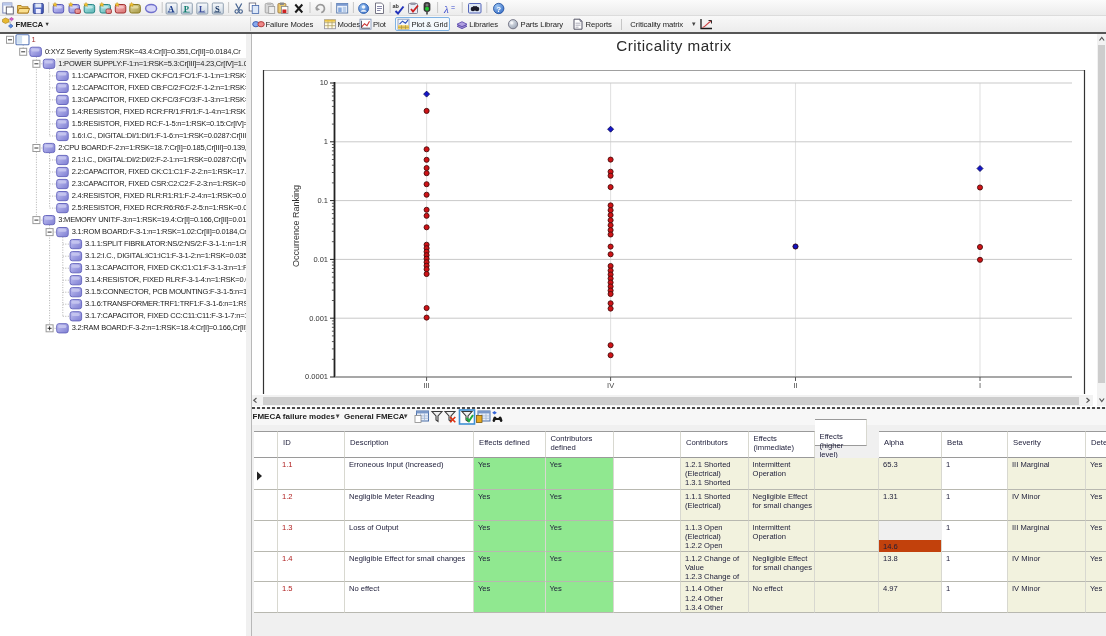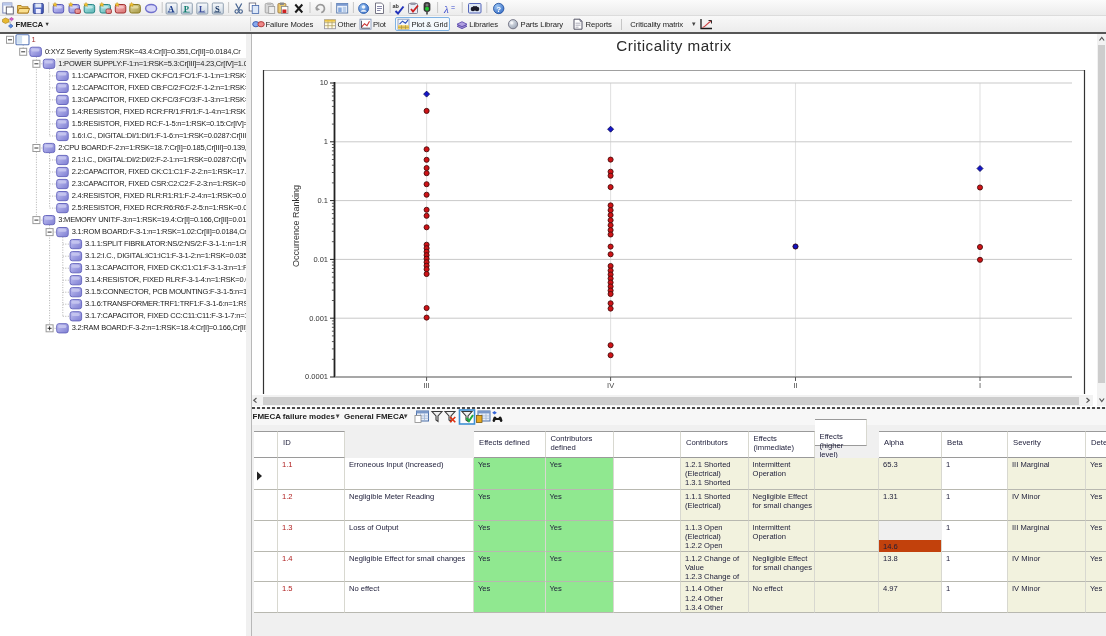--- a/index.html
+++ b/index.html
@@ -44,36 +44,37 @@
   <div class="abs" id="vthumb"></div>
   <div class="abs" id="hscroll"></div>
   <div class="abs" id="hthumb"></div>
   <div class="abs" id="dash"></div>
   <div class="abs" id="gridtb"></div>
   <div class="abs" id="tablebg"></div>
 
   <span class="t2t" style="left:15.5px;font-size:7.9px;font-weight:bold">FMECA</span>
   <span class="t2t" style="left:45.5px;color:#333;font-size:6.5px">▾</span>
   <span class="t2t" style="left:265.5px">Failure Modes</span>
-  <span class="t2t" style="left:337.5px">Other</span>
+  <span class="t2t" style="left:337.5px">Modes</span>
   <span class="t2t" style="left:373px">Plot</span>
   <span class="t2t" style="left:411.4px">Plot &amp; Grid</span>
   <span class="t2t" style="left:469.2px">Libraries</span>
   <span class="t2t" style="left:520.6px">Parts Library</span>
   <span class="t2t" style="left:585.5px">Reports</span>
   <span class="t2t" style="left:630.3px">Criticality matrix</span>
   <span class="t2t" style="left:692px;color:#444;font-size:7px">▾</span>
 
   <span class="gtt" style="left:252.5px">FMECA failure modes</span>
   <span class="gtt" style="left:336px;color:#444;font-size:6.5px">▾</span>
   <span class="gtt" style="left:344px">General FMECA</span>
   <span class="gtt" style="left:404px;color:#444;font-size:6.5px">▾</span>
 
   <div class="hc" style="left:254px;top:431px;width:24.0px;height:27px;padding-top:6px"></div>
 <div class="hc" style="left:278px;top:431px;width:67.0px;height:27px;padding-top:6px">ID</div>
+<div class="hc" style="left:345px;top:431px;width:129.0px;height:27px;padding-top:6px">Description</div>
 <div class="hc" style="left:474px;top:431px;width:71.5px;height:27px;padding-top:6px">Effects defined</div>
 <div class="hc" style="left:545.5px;top:431px;width:68.5px;height:27px;padding-top:2px">Contributors<br>defined</div>
 <div class="hc" style="left:614px;top:431px;width:67.0px;height:27px;padding-top:24px">Causes</div>
 <div class="hc" style="left:681px;top:431px;width:67.5px;height:27px;padding-top:6px">Contributors</div>
 <div class="hc" style="left:748.5px;top:431px;width:66.0px;height:27px;padding-top:2px">Effects<br>(immediate)</div>
 <div class="hc" style="left:814.5px;top:419px;width:52px;height:27px;padding-top:12px">Effects (higher<br>level)</div>
 <div class="hc" style="left:879px;top:431px;width:63.0px;height:27px;padding-top:6px">Alpha</div>
 <div class="hc" style="left:942px;top:431px;width:66.0px;height:27px;padding-top:6px">Beta</div>
 <div class="hc" style="left:1008px;top:431px;width:78.0px;height:27px;padding-top:6px">Severity</div>
 <div class="hc" style="left:1086px;top:431px;width:26.0px;height:27px;padding-top:6px">Detec</div>

